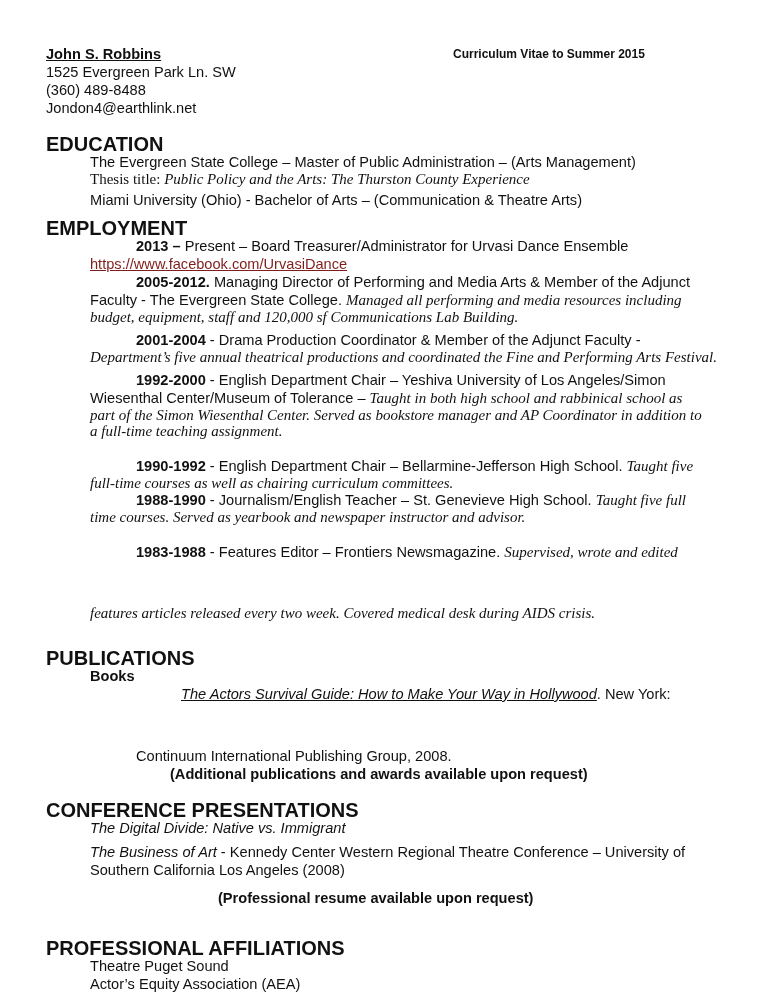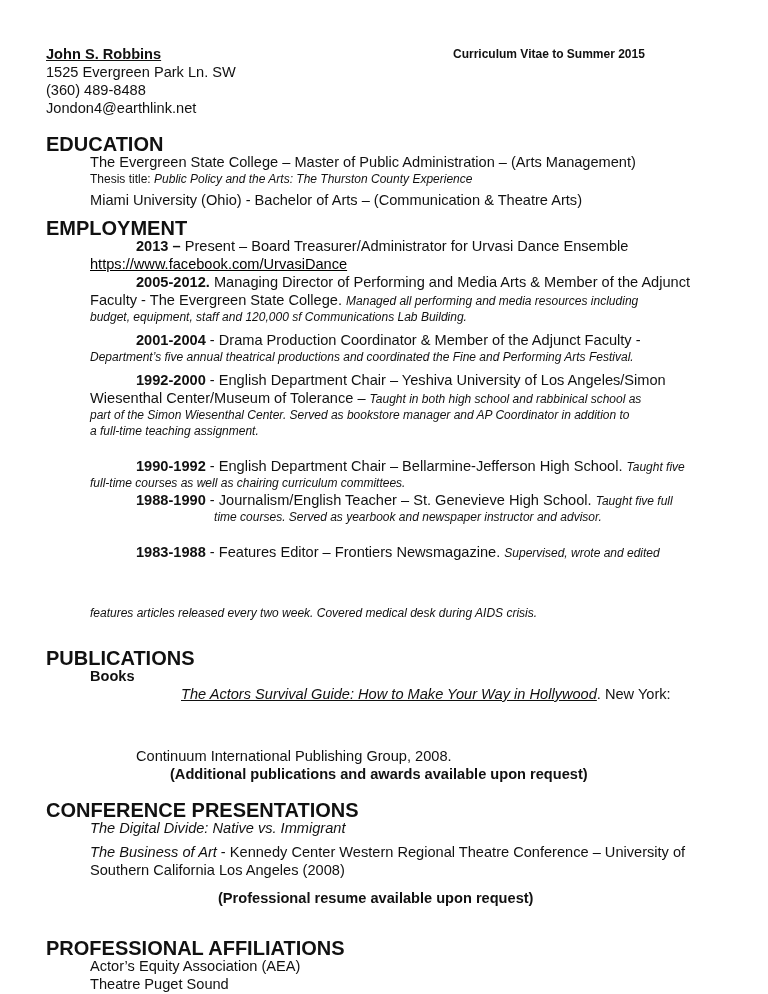--- a/index.html
+++ b/index.html
@@ -2,30 +2,30 @@
 <html><head>
 <meta charset="utf-8">
 <style>
   html, body { margin: 0; padding: 0; background: #ffffff; }
   body {
     width: 768px; height: 994px; position: relative; overflow: hidden;
     font-family: "Liberation Sans", sans-serif; color: #111111;
   }
   .page { position: absolute; left: 46px; top: 45px; width: 680px; }
   .line { font-size: 14.6px; line-height: 18px; white-space: nowrap; }
-  .small { font-size: 12px; line-height: 16px; }
+  .small { font-size: 15px; line-height: 16px; font-family: Liberation Serif, serif; }
   .b { font-weight: bold; }
   .i { font-style: italic; }
   .u { text-decoration: underline; font-style: italic; }
   .header-row { position: relative; height: 18px; text-decoration: underline; }
   .cv-title { position: absolute; left: 407px; top: 0; font-weight: bold; font-size: 12px; line-height: 18px; }
   .section-heading { font-weight: bold; font-size: 20px; line-height: 18px; }
   .indent1 { padding-left: 44px; }
   .indent-first { padding-left: 90px; }
-  .link { color: #000000; text-decoration: underline; }
+  .link { color: #7f1d1d; text-decoration: underline; }
   .gap4 { height: 4px; }
   .gap6 { height: 6px; }
   .gap10 { height: 10px; }
   .gap14 { height: 14px; }
   .gap18 { height: 18px; }
 </style>
 </head>
 <body>
 
 <div class="page">
@@ -88,21 +88,21 @@
   <div class="gap18"></div>
 
   <div class="line indent-first">
     <span class="b">1990-1992</span><span> - English Department Chair – Bellarmine-Jefferson High School.  </span><span class="i small">Taught five</span>
   </div>
   <div class="small i indent1" style="white-space:nowrap;">full-time courses as well as chairing curriculum committees.</div>
 
   <div class="line indent-first">
     <span class="b">1988-1990</span><span> - Journalism/English Teacher – St. Genevieve High School. </span><span class="i small">Taught five full</span>
   </div>
-  <div class="small i indent1" style="white-space:nowrap;text-align:center;">time courses. Served as yearbook and newspaper instructor and advisor.</div>
+  <div class="small i indent1" style="white-space:nowrap;">time courses. Served as yearbook and newspaper instructor and advisor.</div>
 
   <div class="gap18"></div>
 
   <div class="line indent-first">
     <span class="b">1983-1988</span><span> - Features Editor – Frontiers Newsmagazine.  </span><span class="i small">Supervised, wrote and edited</span>
   </div>
   <div class="small i indent1" style="white-space:nowrap;margin-top:44px;">features articles released every two week. Covered medical desk during AIDS crisis.</div>
 
   <div class="gap18"></div>
   <div class="gap10"></div>
@@ -124,17 +124,17 @@
     <span class="i">The Business of Art</span><span> - Kennedy Center Western Regional Theatre Conference – University of</span>
   </div>
   <div class="line indent1">Southern California Los Angeles (2008)</div>
   <div class="gap10"></div>
   <div class="line b" style="padding-left:172px;">(Professional resume available upon request)</div>
 
   <div class="gap18"></div>
   <div class="gap14"></div>
 
   <div class="section-heading">PROFESSIONAL AFFILIATIONS</div>
+  <div class="line indent1">Theatre Puget Sound</div>
   <div class="line indent1">Actor’s Equity Association (AEA)</div>
-  <div class="line indent1">Theatre Puget Sound</div>
   <div class="line indent1">Western Arts Alliance (WAA)</div>
 
 </div>
 
 </body></html>

